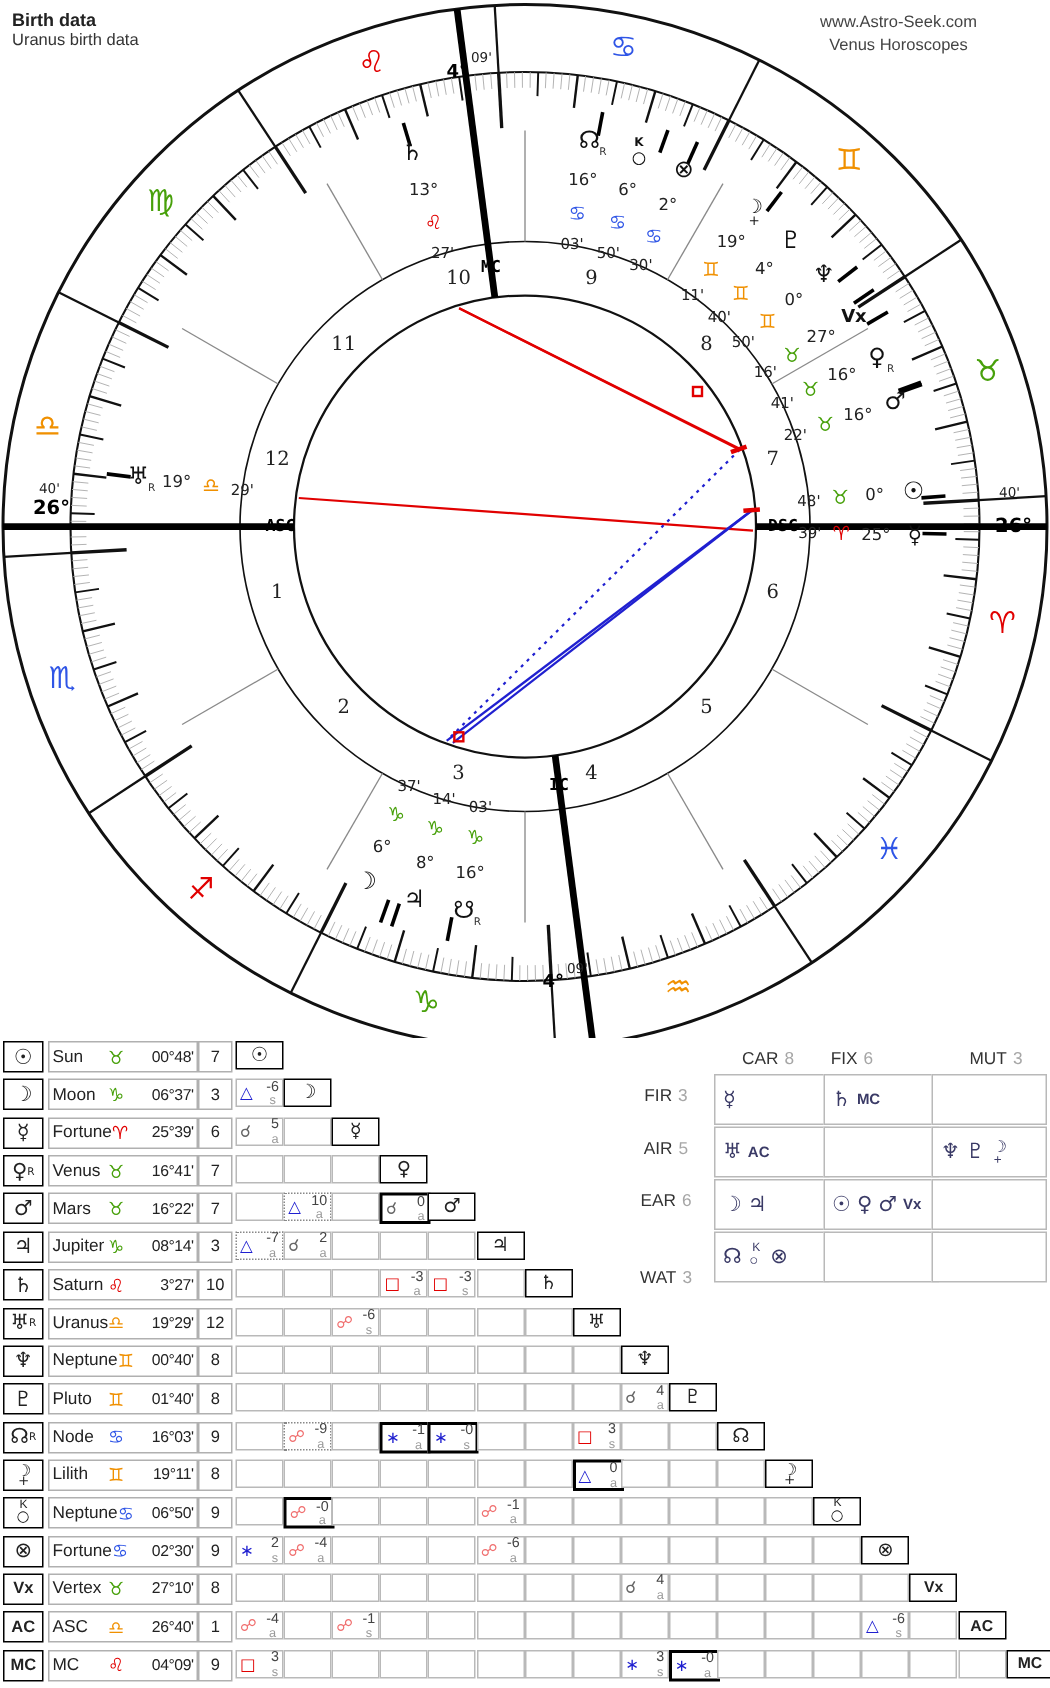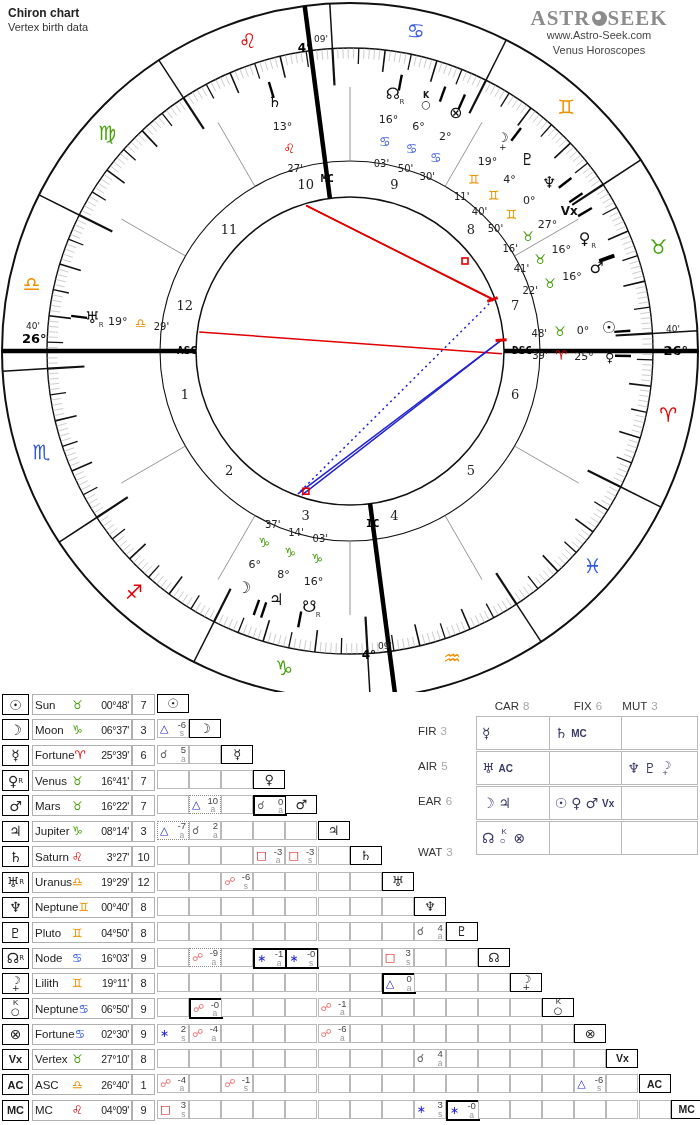--- a/index.html
+++ b/index.html
@@ -41,41 +41,40 @@
                font-size:13px;font-family:"DejaVu Sans",sans-serif;}
   .adiag .gtxt{font-size:10.5px;font-weight:bold;font-family:"Liberation Sans",sans-serif;}
   .asym{font-size:11px;font-family:"DejaVu Sans",sans-serif;line-height:1;}
   .aorb{display:flex;flex-direction:column;margin-left:auto;align-items:center;line-height:1;}
   .aorb .n{font-size:9.5px;color:#444;}
   .aorb .l{font-size:8.5px;color:#999;}
   
   #element-table{left:418px;top:694px;width:278px;height:170px;font-size:11.5px;}
   .ehead{position:absolute;top:6px;width:72px;text-align:center;color:#333;}
   .ecnt{color:#a6a6a6;margin-left:4px;}
-  .erowlab{position:absolute;left:0;width:52px;text-align:left;color:#333;}
+  .erowlab{position:absolute;left:0;width:52px;text-align:center;color:#333;}
   .ecell{position:absolute;width:70px;height:32px;border:1px solid #b9b9b9;background:#fff;
          display:flex;align-items:center;padding-left:5px;gap:4px;}
   .eglyph{font-family:"DejaVu Sans",sans-serif;font-size:14px;color:#3a3a66;}
   .etxt{font-size:10px;font-weight:bold;color:#3a3a66;}
   
   .compose{position:relative;display:inline-block;width:11px;height:16px;}
   .compose span{position:absolute;line-height:1;}
   .compose.below .cbase{left:1px;top:0;font-size:11px;}
   .compose.below .cover{left:2px;bottom:-2px;font-size:9px;}
   .compose.above .cbase{left:1px;bottom:0;font-size:10px;}
   .compose.above .cover{left:3px;top:-2px;font-size:8px;font-family:"Liberation Sans",sans-serif;}
 </style>
 </head>
 <body>
 
-<div class="abs" id="hdr-title">Chiron chart</div>
-<div class="abs" id="hdr-sub">Vertex birth data</div>
+<div class="abs" id="hdr-title">Birth data</div>
+<div class="abs" id="hdr-sub">Uranus birth data</div>
 
 <div class="abs" id="logo">
-  <div class="logo-brand"><span>ASTR</span><span class="logo-orb"><i></i></span><span>SEEK</span></div>
   <div class="logo-url">www.Astro-Seek.com</div>
   <div class="logo-tag">Venus Horoscopes</div>
 </div>
 
 <div class="abs" id="wheel"><svg width="700" height="692" viewBox="0 0 700 692">
       <circle cx="350" cy="351" r="348" fill="none" stroke="#111" stroke-width="2"></circle>
       <circle cx="350" cy="351" r="303" fill="none" stroke="#111" stroke-width="1.4"></circle>
       <circle cx="350" cy="351" r="190" fill="none" stroke="#111" stroke-width="1.1"></circle>
       <circle cx="350" cy="351" r="154" fill="none" stroke="#111" stroke-width="1.5"></circle>
       <line x1="613.6" y1="477.7" x2="623.1" y2="482.2" stroke="#aaa" stroke-width="0.6"></line>
@@ -702,21 +701,21 @@
       </div>
       <div class="phouse">8</div>
     </div>
     <div class="prow" style="top:228.2px">
       <div class="picon">
         <span class="g">♇</span>
       </div>
       <div class="pmain">
         <span class="pname">Pluto</span>
         <span class="psign" style="color:#f09000">♊</span>
-        <span class="ppos">04°50'</span>
+        <span class="ppos">01°40'</span>
       </div>
       <div class="phouse">8</div>
     </div>
     <div class="prow" style="top:253.5px">
       <div class="picon">
         <span class="g">☊</span>
         <sub class="rsub">R</sub>
       </div>
       <div class="pmain">
         <span class="pname">Node</span>
@@ -1150,22 +1149,22 @@
     <div class="acell" style="left:385.2px;top:405.6px"></div>
     <div class="acell" style="left:417.3px;top:405.6px"></div>
     <div class="acell" style="left:449.4px;top:405.6px"></div>
     <div class="acell" style="left:481.5px;top:405.6px"></div>
     <div class="acell adiag" style="left:513.6px;top:405.6px">
       <span class="gtxt">MC</span>
     </div>
   </div>
 <div class="abs" id="element-table">
     <div class="ehead" style="left:58.0px">CAR<span class="ecnt">8</span></div>
-    <div class="ehead" style="left:134px">FIX<span class="ecnt">6</span></div>
-    <div class="ehead" style="left:186px">MUT<span class="ecnt">3</span></div>
+    <div class="ehead" style="left:114px">FIX<span class="ecnt">6</span></div>
+    <div class="ehead" style="left:210px">MUT<span class="ecnt">3</span></div>
     <div class="erowlab" style="top:31px">FIR<span class="ecnt">3</span></div>
     <div class="ecell" style="left:58.0px;top:22px">
       <span class="eglyph">☿</span>
     </div>
     <div class="ecell" style="left:130.7px;top:22px">
       <span class="eglyph">♄</span>
       <span class="etxt">MC</span>
     </div>
     <div class="ecell" style="left:203.4px;top:22px"></div>
     <div class="erowlab" style="top:66px">AIR<span class="ecnt">5</span></div>

